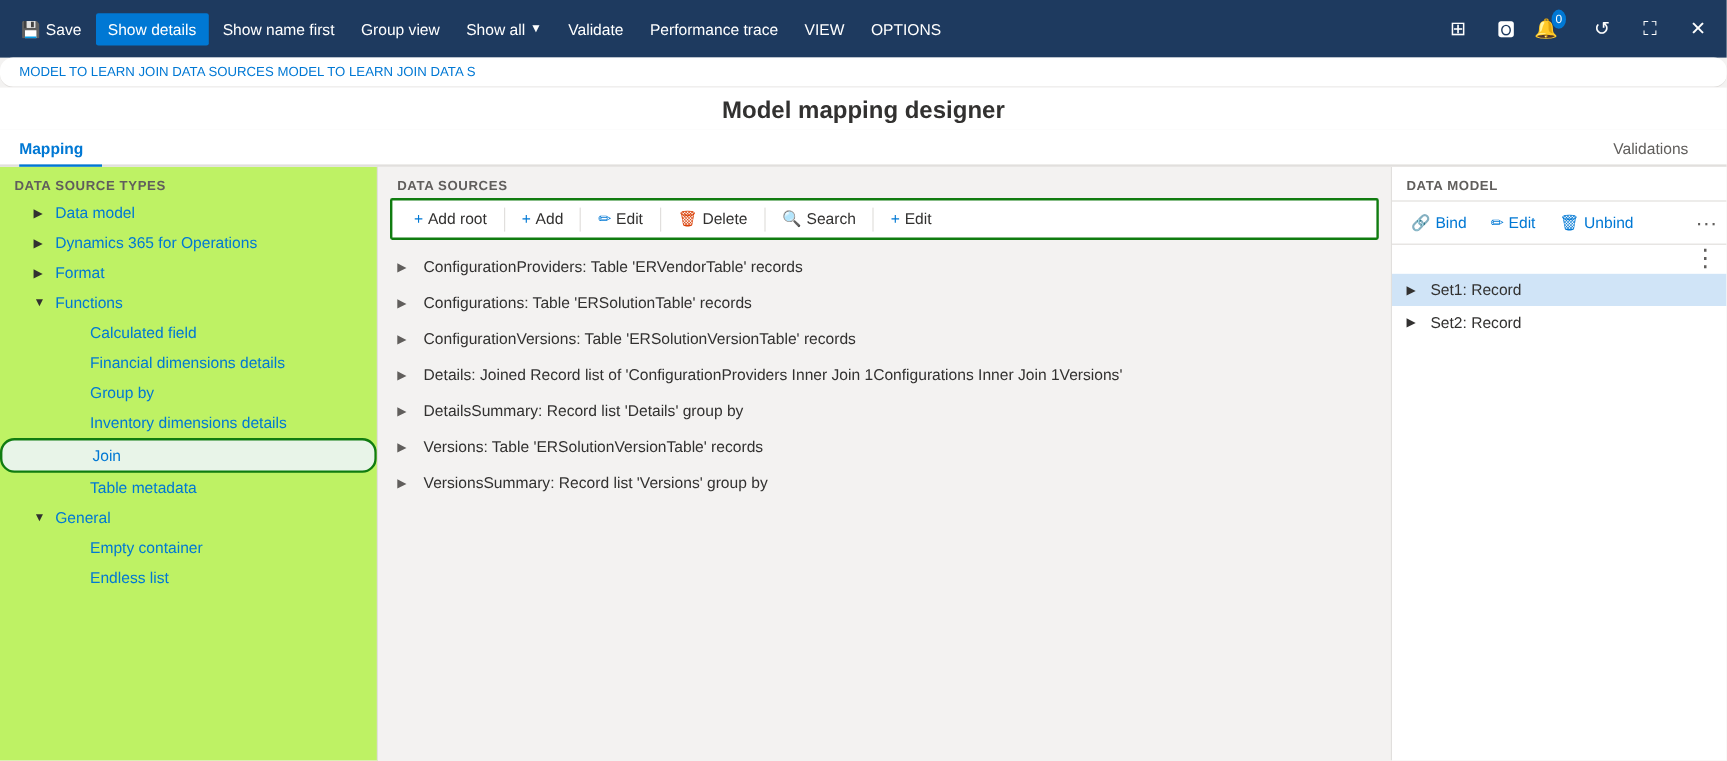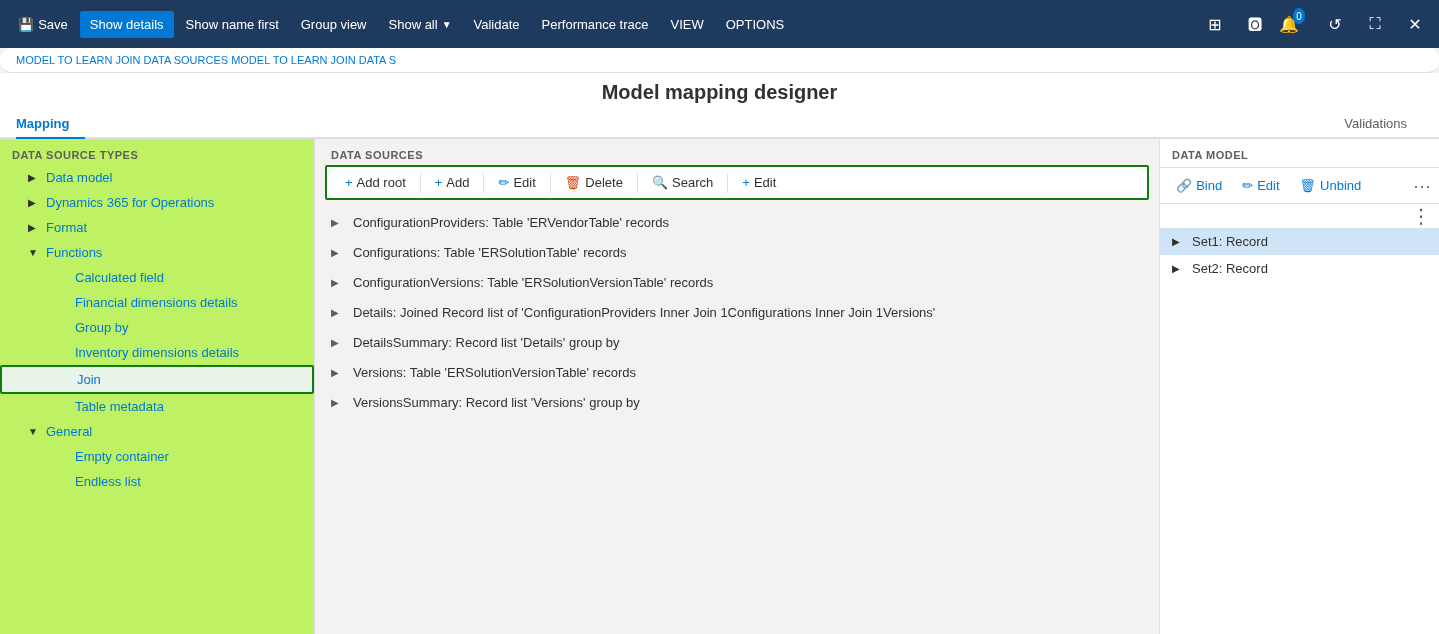--- a/index.html
+++ b/index.html
@@ -164,21 +164,21 @@
     <div class="tree-item indent2">
       <span class="expand-icon"></span>
       <span>Group by</span>
     </div>
 
     <div class="tree-item indent2">
       <span class="expand-icon"></span>
       <span>Inventory dimensions details</span>
     </div>
 
-    <div class="tree-item indent2 selected" style="border: 2px solid #107c10; border-radius: 2px; background: #e8f4e8;">
+    <div class="tree-item indent2 selected" style="border: 2px solid #107c10; border-radius: 12px; background: #e8f4e8;">
       <span class="expand-icon"></span>
       <span>Join</span>
     </div>
 
     <div class="tree-item indent2">
       <span class="expand-icon"></span>
       <span>Table metadata</span>
     </div>
 
     <div class="tree-item indent1">

